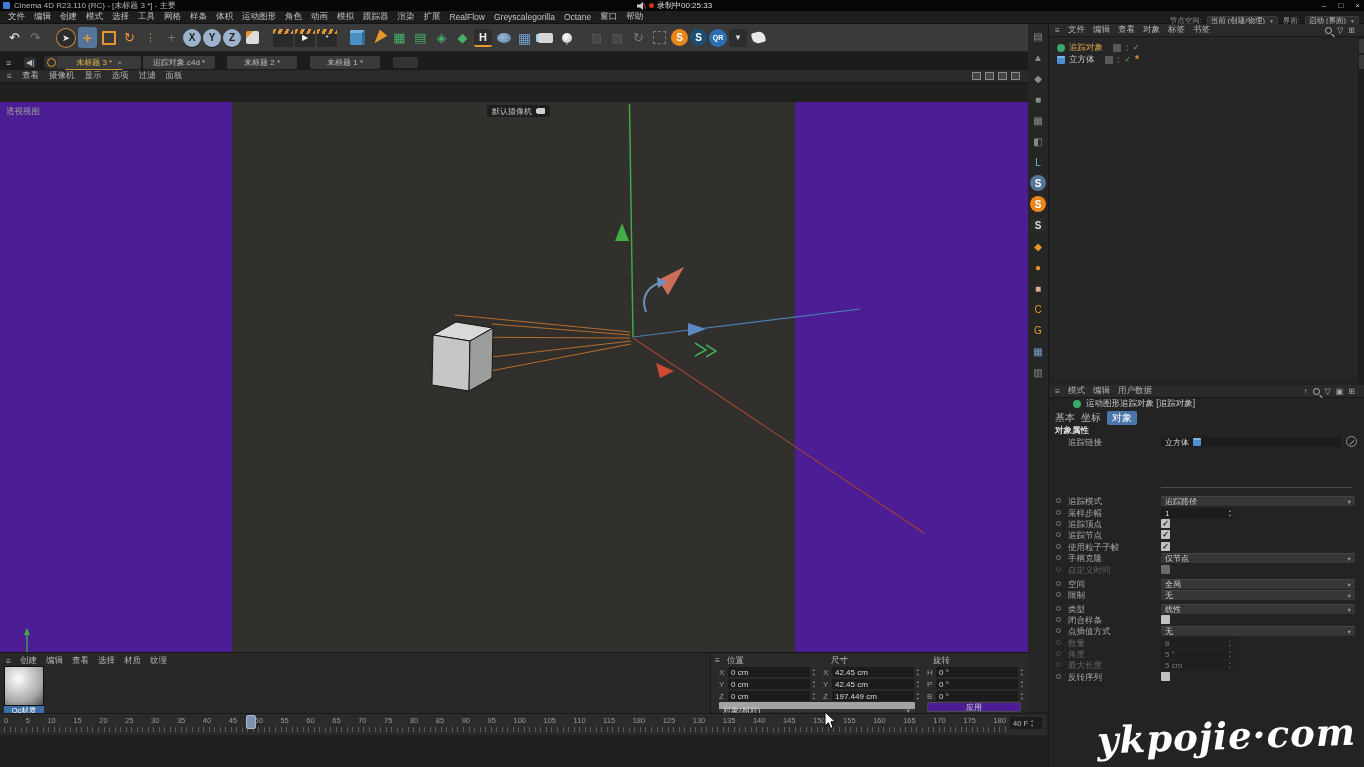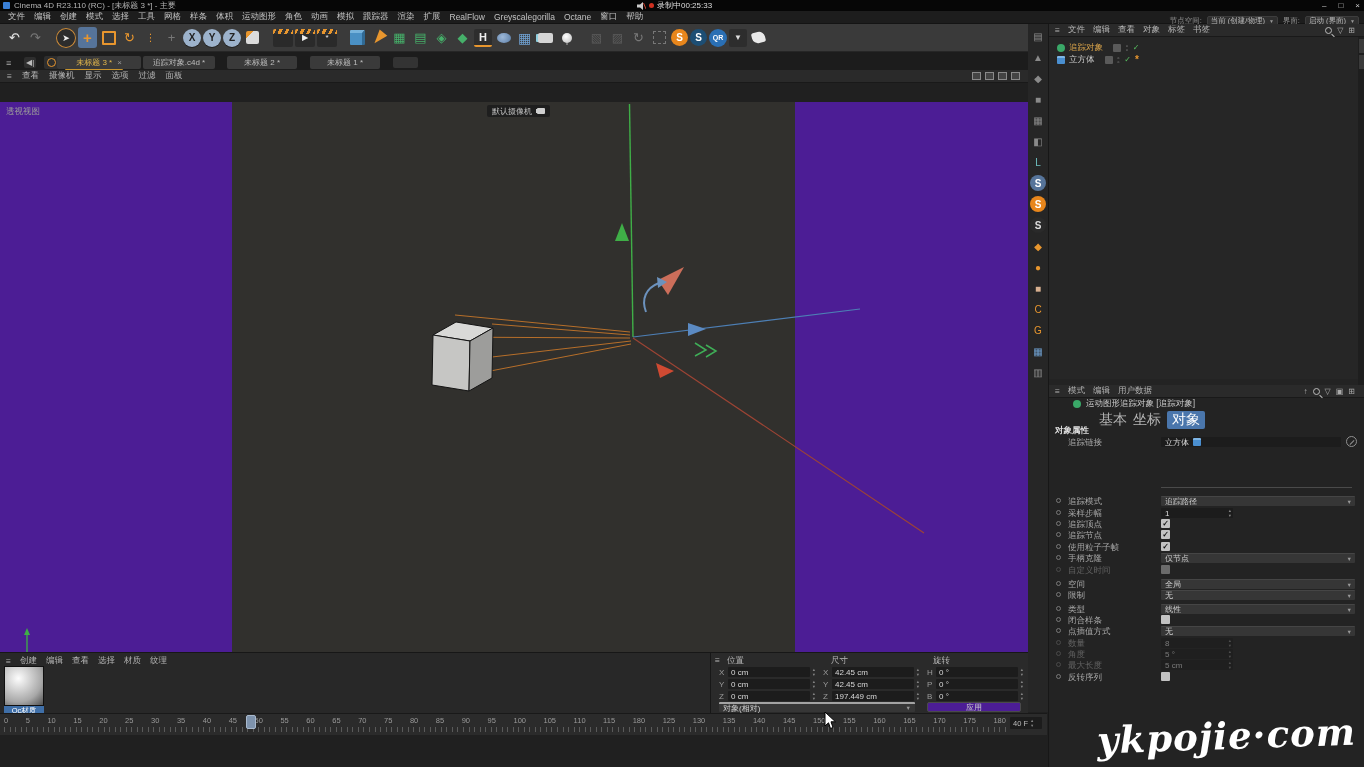--- a/index.html
+++ b/index.html
@@ -109,21 +109,21 @@
   .om-name-sel { color:#d7a24a; }
   .om-name { color:#cccccc; }
   .tagbox { width:8px; height:8px; background:#5a5a5a; border-radius:1px; margin-left:6px; }
   .dotcol { color:#777; font-size:6px; letter-spacing:0; line-height:4px; }
   .ok { color:#58c060; font-size:8px; }
   .star-tag { color:#e8962e; font-weight:bold; font-size:10px; }
   #om-gutter { position:absolute; right:0; top:0; width:7px; height:355px; background:#1e1e1e; }
   #om-gutter i { display:block; width:5px; height:14px; background:#3a3a3a; margin:2px auto; }
 
   #attr-title { position:absolute; left:8px; top:374px; display:flex; gap:5px; align-items:center; font-size:8.5px; color:#c8c8c8;margin-left:16px; }
-  #attr-tabs { position:absolute; left:6px; top:387px; display:flex; gap:6px; font-size:14px; color:#b5b5b5; align-items:center;margin-left:44px; }
+  #attr-tabs { position:absolute; left:6px; top:387px; display:flex; gap:6px; font-size:10px; color:#b5b5b5; align-items:center; }
   .atab-active { background:#4a76ac; color:#fff; border-radius:2px; padding:0 5px; }
   #attr-section { position:absolute; left:6px; top:401px; font-size:8.5px; font-weight:bold; color:#dddddd; }
 
   .arow { position:absolute; left:0; width:316px; height:11px; }
   .ring { position:absolute; left:7px; top:2px; width:5px; height:5px; border:1px solid #787878; border-radius:50%; }
   .alabel { position:absolute; left:19px; top:0; font-size:8.5px; color:#a8a8a8; white-space:nowrap; }
   .dd { position:absolute; left:112px; right:10px; top:0; height:10px; background:#363636; border-top:1px solid #454545; border-radius:1px; font-size:8px; color:#cfcfcf; display:flex; align-items:center; padding-left:4px; }
   .dd .caret { position:absolute; right:3px; font-size:5.5px; color:#999; }
   .spinbox { position:absolute; left:112px; top:0; width:72px; height:10px; background:#1c1c1c; border-radius:1px; font-size:8px; color:#ddd; display:flex; align-items:center; padding-left:4px; }
   .updn { position:absolute; right:2px; top:0; font-size:4.5px; line-height:5px; color:#888; display:flex; flex-direction:column; }
@@ -141,21 +141,21 @@
   #mat-thumb { position:absolute; left:4px; top:13px; width:40px; height:40px; border:1px solid #101010; background:radial-gradient(circle at 35% 30%, #fdfdfd, #a8a8a8 65%, #4f4f4f); }
   #mat-label { position:absolute; left:4px; top:53px; width:40px; background:#3f6fa8; color:#fff; font-size:7.5px; text-align:center; }
 
   
   #coords { left:710px; top:652px; width:318px; height:61px; background:#2a2a2a; border-top:1px solid #171717; border-left:1px solid #171717; font-size:8px; }
   .chead { position:absolute; top:2px; color:#b8b8b8; font-size:8.5px; }
   .cfield { position:absolute; width:96px; height:10px; display:flex; align-items:center; gap:3px; }
   .cfield b { color:#9a9a9a; font-weight:normal; width:6px; }
   .cfield i { font-style:normal; flex:1; background:#1c1c1c; height:10px; border-radius:1px; color:#d8d8d8; display:flex; align-items:center; padding-left:3px; position:relative; }
   .updn2 { font-size:4.5px; line-height:5px; color:#888; display:flex; flex-direction:column; }
-  #coord-mode { position:absolute; left:8px; top:49px; width:196px; height:10px; background:#363636; border-top:2px solid #a3a3a3; border-radius:1px; color:#cfcfcf; display:flex; align-items:center; padding-left:4px; font-size:8px; }
+  #coord-mode { position:absolute; left:8px; top:49px; width:196px; height:10px; background:#363636; border-top:7px solid #a3a3a3; border-radius:1px; color:#cfcfcf; display:flex; align-items:center; padding-left:4px; font-size:8px; }
   #coord-mode .caret { position:absolute; right:4px; font-size:5.5px; color:#999; }
   #apply-btn { position:absolute; left:216px; top:49px; width:94px; height:10px; background:#4c1d95; border:1px solid #4a4a4a; border-radius:2px; color:#ccc; text-align:center; line-height:9px; font-size:8px; }
 
   
   #timeline { left:0; top:713px; width:1047px; height:22px; background:#2b2b2b; border-top:1px solid #191919; }
   #tl-labels { position:absolute; left:4px; top:2px; width:1002px; display:flex; justify-content:space-between; font-size:7.5px; color:#999; }
   #tl-ticks { position:absolute; left:4px; top:13px; width:1002px; height:5px; background:repeating-linear-gradient(90deg,#5a5a5a 0,#5a5a5a 1px,transparent 1px,transparent 5.53px); }
   #playhead { position:absolute; left:246px; top:1px; width:10px; height:14px; background:#7e93ad; border:1px solid #a9b9cd; border-radius:2px; }
   #tl-end { position:absolute; left:1010px; top:3px; width:32px; height:12px; background:#1c1c1c; border-radius:1px; color:#bbb; font-size:7.5px; display:flex; align-items:center; padding-left:3px; gap:3px; }
 

